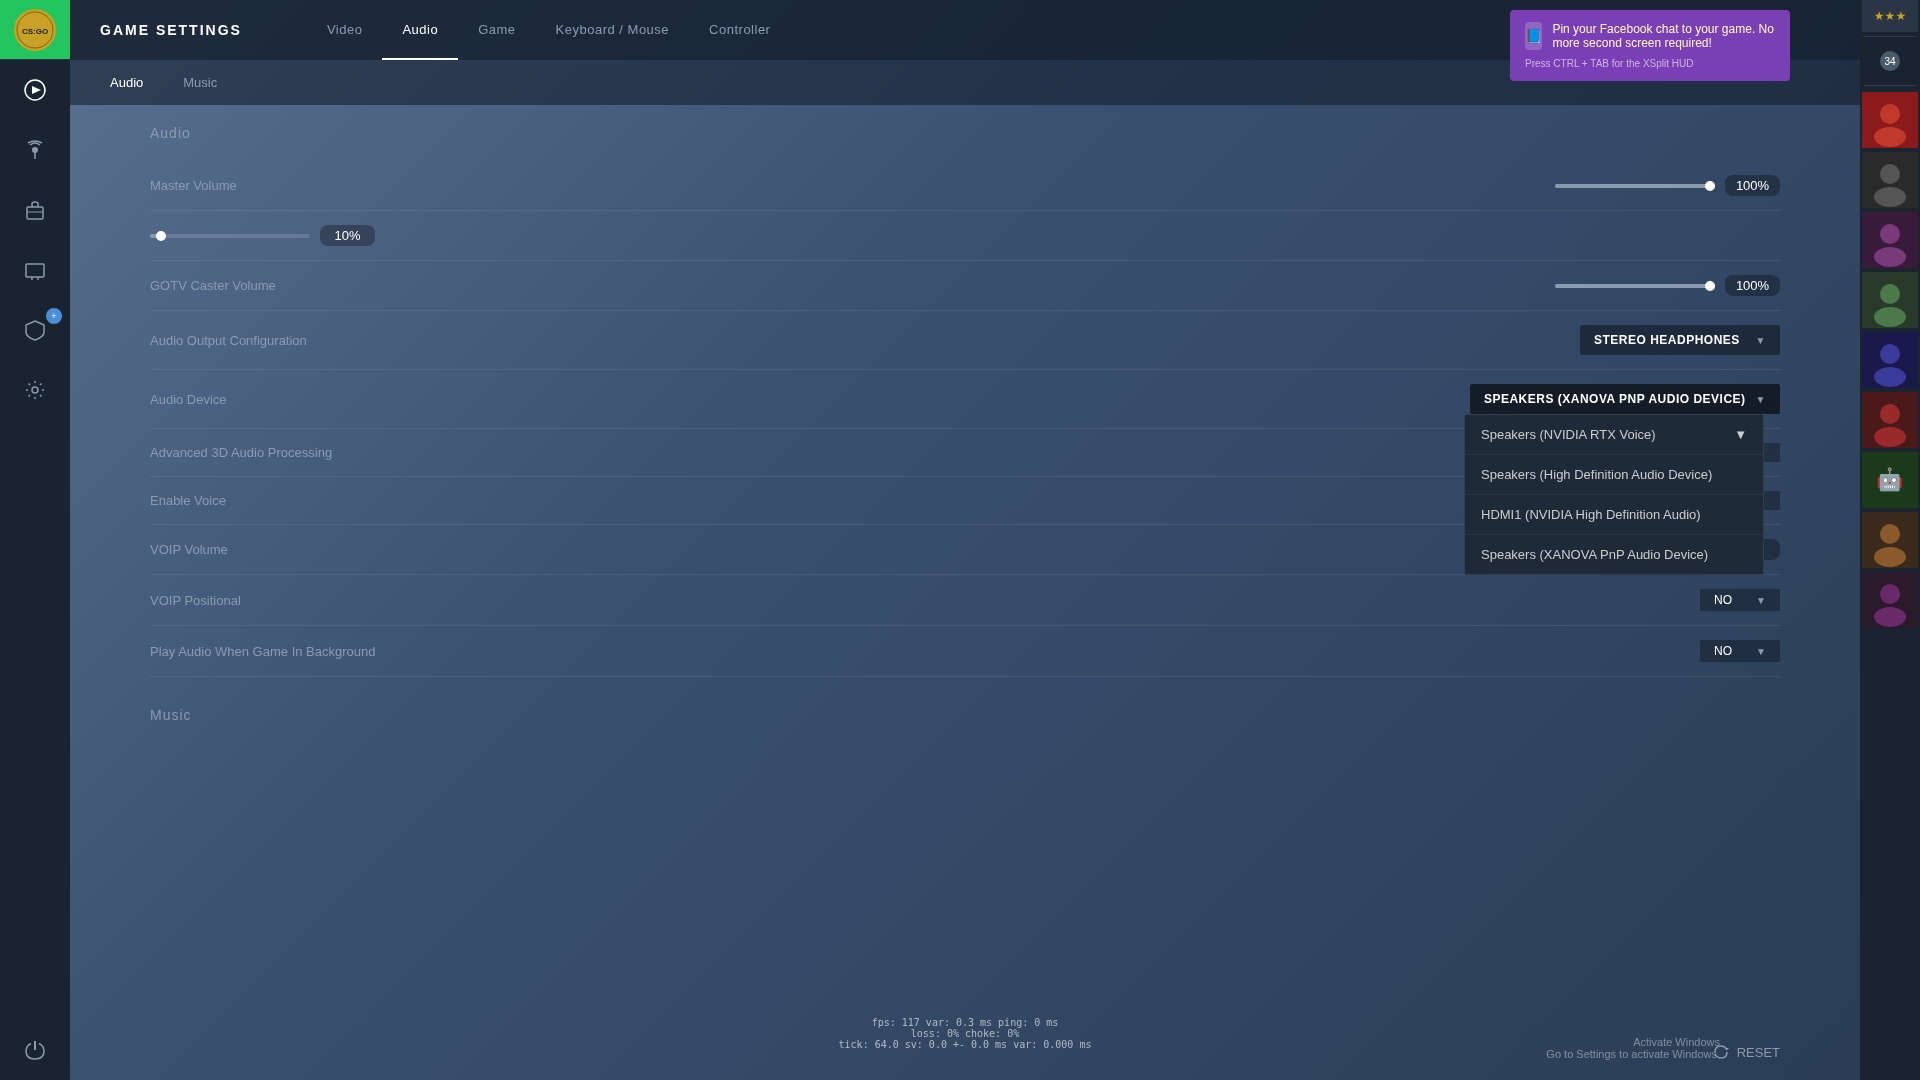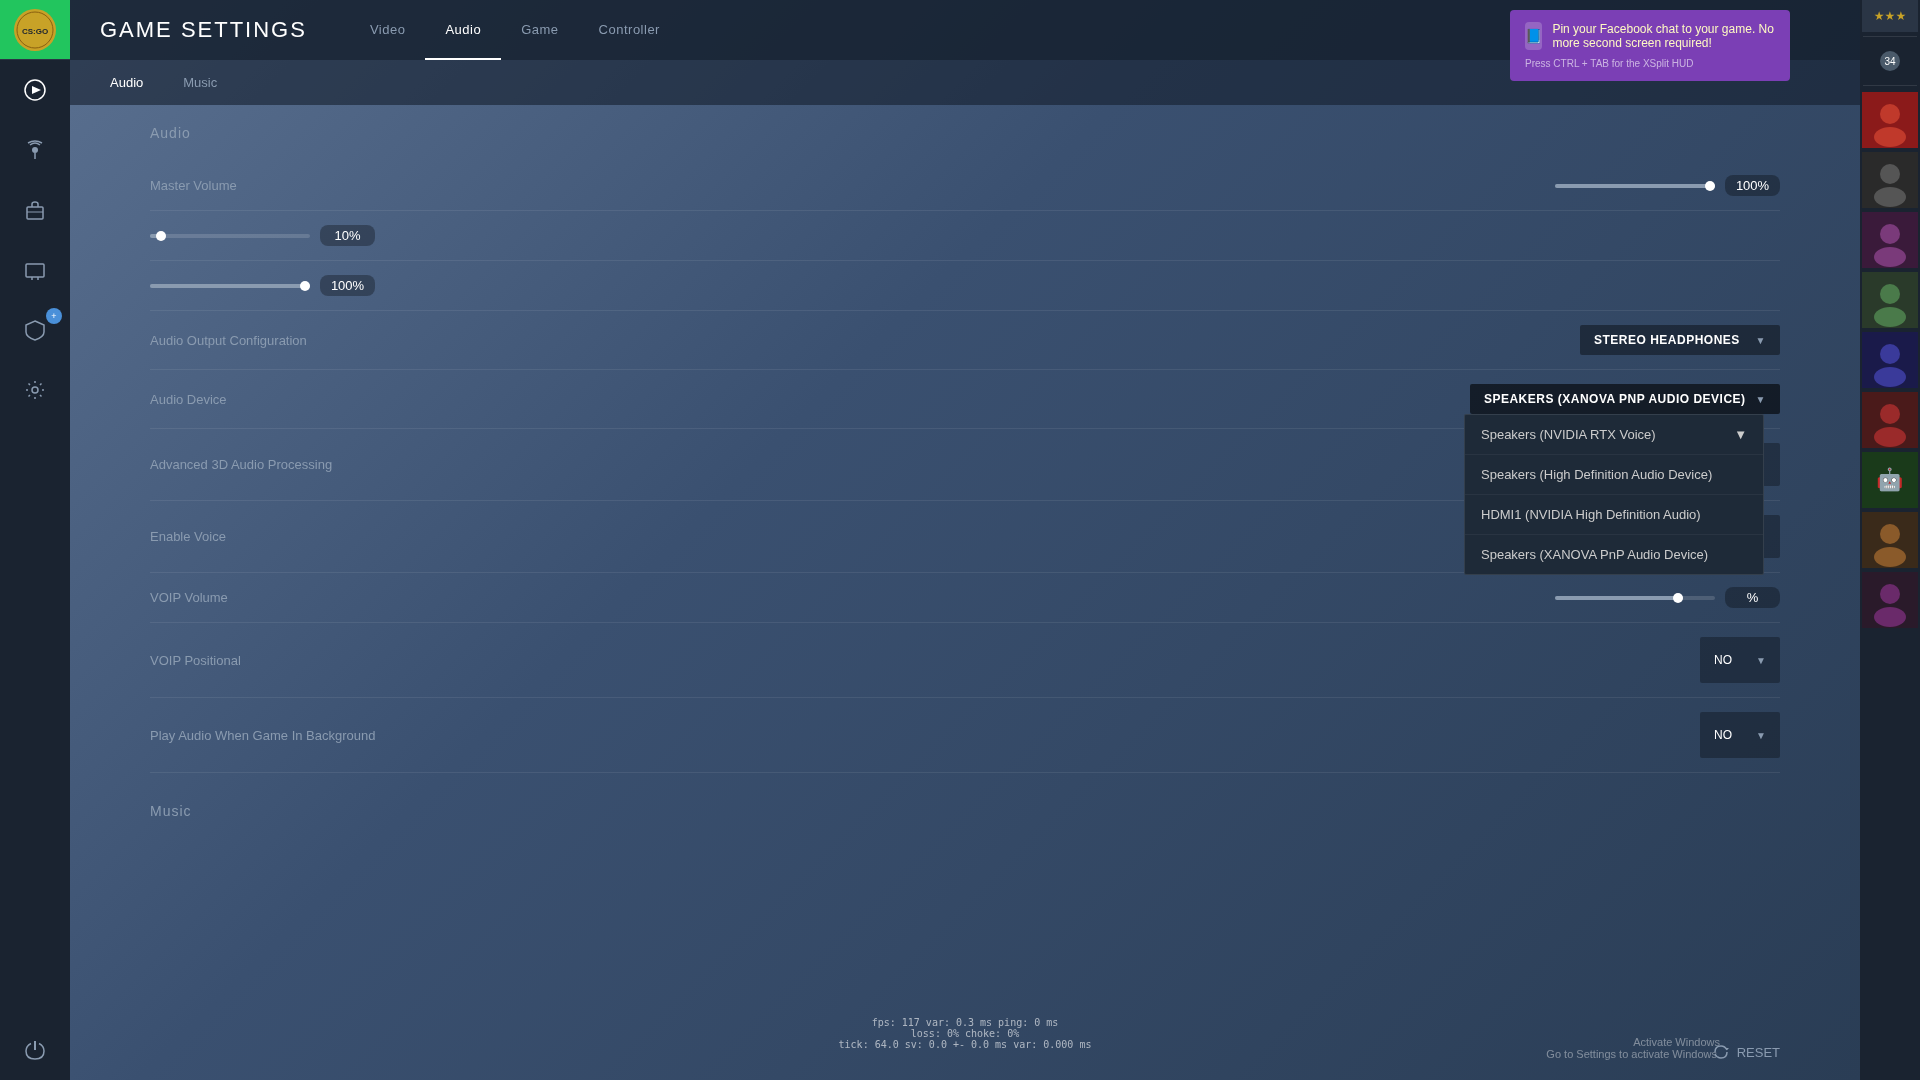--- a/index.html
+++ b/index.html
@@ -89,25 +89,25 @@
     .header {
       background: rgba(20, 30, 45, 0.85);
       padding: 0 30px;
       height: 60px;
       display: flex;
       align-items: center;
       gap: 30px;
     }
     .page-title {
       color: #ffffff;
-      font-size: 22px;
-      font-weight: 400;
+      font-size: 14px;
+      font-weight: 700;
       letter-spacing: 2px;
       text-transform: uppercase;
-      margin-right: 13px;
+      margin-right: 35px;
     }
 
     
     .nav-tabs {
       display: flex;
       gap: 0;
     }
     .nav-tab {
       color: #8a9bb0;
       font-size: 13px;
@@ -258,21 +258,21 @@
       justify-content: space-between;
       border-bottom: 1px solid rgba(255,255,255,0.05);
     }
     .dropdown-item:last-child { border-bottom: none; }
 
     .no-dropdown {
       background: rgba(0,0,0,0.3);
       border: none;
       color: #fff;
       font-size: 12px;
-      padding: 16px 14px;
+      padding: 4px 14px;
       border-radius: 2px;
       cursor: pointer;
       display: flex;
       align-items: center;
       gap: 18px;
       min-width: 80px;
       justify-content: space-between;
       text-align: center;
     }
 
@@ -523,20 +523,21 @@
     </div>
     <div class="notif-footer">Press CTRL + TAB for the XSplit HUD</div>
   </div>
 
   <div class="header">
     <div class="page-title">GAME SETTINGS</div>
     <nav class="nav-tabs">
       <div class="nav-tab">Video</div>
       <div class="nav-tab active">Audio</div>
       <div class="nav-tab">Game</div>
+      <div class="nav-tab">Keyboard / Mouse</div>
       <div class="nav-tab">Controller</div>
     </nav>
   </div>
 
   <div class="sub-tabs">
     <div class="sub-tab active">Audio</div>
     <div class="sub-tab">Music</div>
   </div>
 
   <div class="settings-panel">
@@ -559,20 +560,21 @@
         <div class="setting-control">
           <div class="slider-container">
             <div class="slider-fill" style="width:10%;"></div>
             <div class="slider-thumb" style="right:90%;"></div>
           </div>
           <div class="slider-value">10%</div>
         </div>
       </div>
 
       <div class="setting-row">
+        <div class="setting-label">GOTV Caster Volume</div>
         <div class="setting-control">
           <div class="slider-container">
             <div class="slider-fill" style="width:100%;"></div>
             <div class="slider-thumb" style="right:0;"></div>
           </div>
           <div class="slider-value">100%</div>
         </div>
       </div>
 
       <div class="setting-row">

